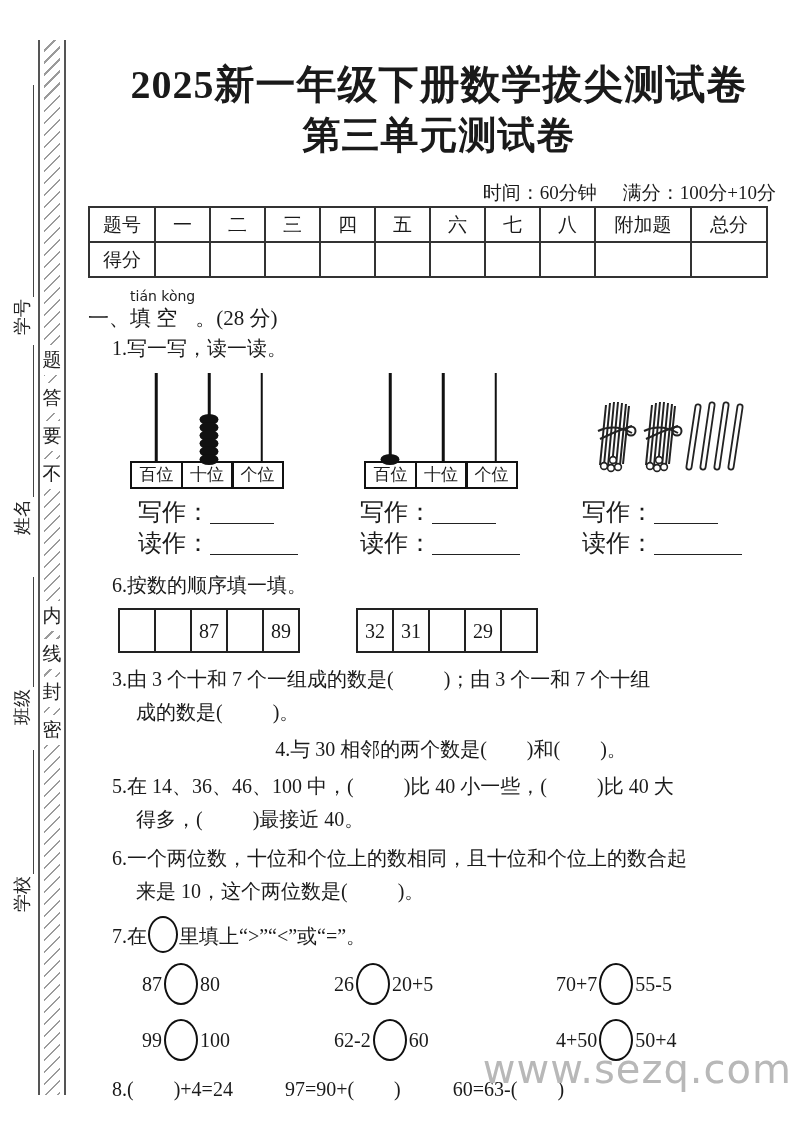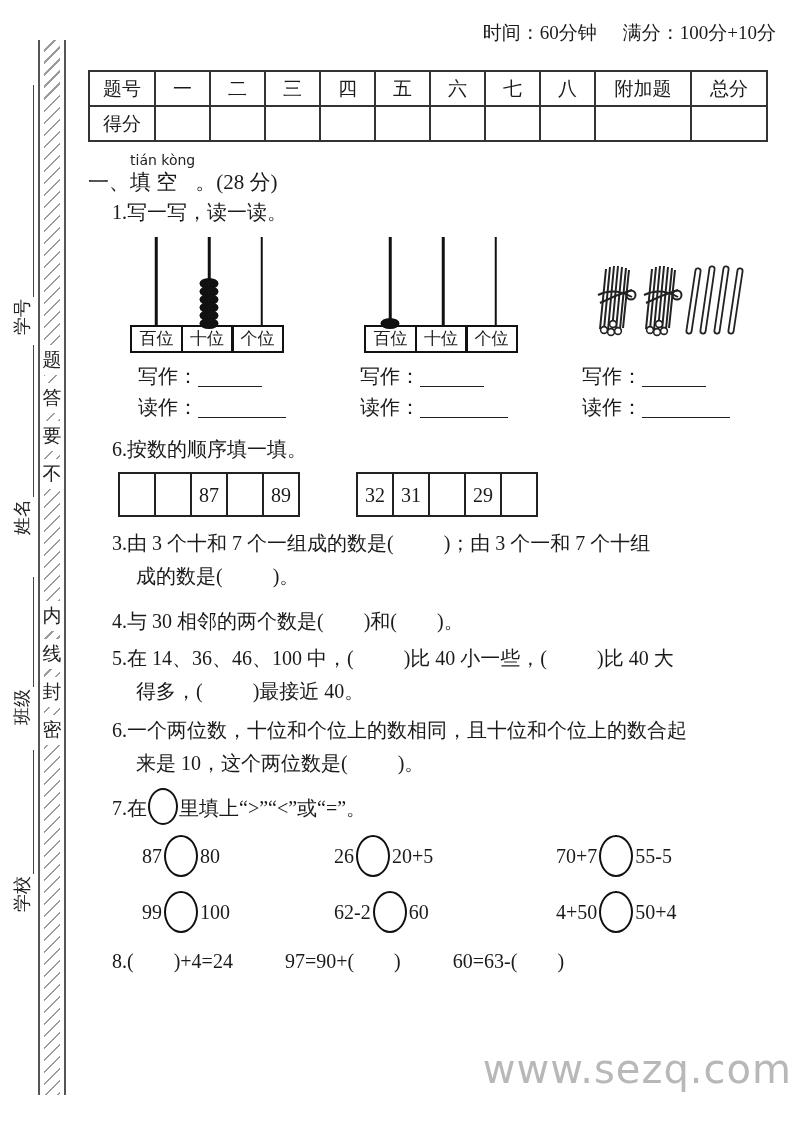--- a/index.html
+++ b/index.html
@@ -35,21 +35,21 @@
     font-size:18px; color:#222; height:26px;
   }
   .side-label .sl-text{ white-space:nowrap; padding-right:2px; }
   .side-label .sl-line{ flex:1; border-bottom:1.5px solid #444; height:21px; }
   
   .content{ position:absolute; left:88px; top:0; width:702px; }
   .title{ text-align:center; margin-top:60px; font-weight:bold; font-size:40px; line-height:50px; letter-spacing:1px; }
   .title .t2{ font-size:38px; }
   .info-line{ text-align:right; margin-top:20px; padding-right:14px; font-size:19px; }
   .info-line .sep{ display:inline-block; width:26px; }
-  table.score{ border-collapse:collapse; margin-top:24px; width:649px; table-layout:fixed; }
+  table.score{ border-collapse:collapse; margin-top:0; width:649px; table-layout:fixed; }
   table.score td{
     border:2px solid #333; height:35px; text-align:center;
     font-size:19px; padding:0 2px;
   }
   
   .sec1{ margin-top:10px; font-size:21px; display:flex; align-items:flex-end; }
   .sec1 .rubyish{ display:inline-flex; flex-direction:column; align-items:flex-start;justify-content:center; }
   .sec1 .pinyin{ font-size:14px; line-height:16px; font-family:"DejaVu Sans",sans-serif; color:#222; }
   .q-line{ font-size:20px; line-height:33px; margin-left:24px; }
   .q-line.wrap2{ margin-left:48px; }
@@ -64,21 +64,21 @@
   .beads{ position:absolute; left:50%; transform:translateX(-50%); bottom:-2px; display:flex; flex-direction:column; }
   .bead{ width:19px; height:11px; background:#111; border-radius:50%; margin:-1.5px 0; }
   .base{ display:flex; }
   .base .pcell{
     width:53px; height:28px; border:2.5px solid #111; margin-left:-2.5px;
     text-align:center; font-size:17px; line-height:24px;
   }
   .base .pcell:first-child{ margin-left:0; }
   .sticks-fig{ margin-left:70px; margin-bottom:6px; }
   
-  .wr-grid{ display:grid; grid-template-columns:222px 222px auto; margin-left:50px; margin-top:8px; font-size:20px; }
+  .wr-grid{ display:grid; grid-template-columns:222px 222px auto; margin-left:50px; margin-top:8px; font-size:24px; }
   .wr-col .row{ line-height:31px; }
   .blank{ display:inline-block; border-bottom:1.5px solid #222; height:20px; vertical-align:-4px; }
   .blank.w65{ width:64px; } .blank.w90{ width:88px; }
   
   .strips{ display:flex; margin-left:30px; margin-top:6px; }
   .strip{ display:flex; }
   .strip + .strip{ margin-left:56px; }
   .strip .cell{
     width:38px; height:45px; border:2px solid #222; margin-left:-2px;
     text-align:center; font-size:20px; line-height:42px;
@@ -129,20 +129,24 @@
     <span class="sl-text">班级</span>
     <span class="sl-line"></span>
   </div>
   <div class="side-label" style="left:8px; top:912px; width:162px;">
     <span class="sl-text">学校</span>
     <span class="sl-line"></span>
   </div>
 
   <div class="content">
 
+    <div class="title">
+      <div class="t1">2025新一年级下册数学拔尖测试卷</div>
+      <div class="t2">第三单元测试卷</div>
+    </div>
 
     <div class="info-line">
       <span>时间：60分钟</span><span class="sep"></span><span>满分：100分+10分</span>
     </div>
 
     <table class="score">
       <colgroup>
         <col style="width:66px">
           <col style="width:55px">
           <col style="width:55px">
@@ -335,21 +339,21 @@
         <div class="cell">31</div>
         <div class="cell"></div>
         <div class="cell">29</div>
         <div class="cell"></div>
       </div>
     </div>
 
     <div class="q-line preserve" style="margin-top:10px;">3.由 3 个十和 7 个一组成的数是(          )；由 3 个一和 7 个十组</div>
     <div class="q-line wrap2 preserve">成的数是(          )。</div>
 
-    <div class="q-line preserve" style="margin-top:12px;">4.与 30 相邻的两个数是(        )和(        )。</div>
+    <div class="q-line preserve" style="margin-top:4px;text-align:center;">4.与 30 相邻的两个数是(        )和(        )。</div>
 
     <div class="q-line preserve" style="margin-top:4px;">5.在 14、36、46、100 中，(          )比 40 小一些，(          )比 40 大</div>
     <div class="q-line wrap2 preserve">得多，(          )最接近 40。</div>
 
     <div class="q-line preserve" style="margin-top:6px;">6.一个两位数，十位和个位上的数相同，且十位和个位上的数合起</div>
     <div class="q-line wrap2 preserve">来是 10，这个两位数是(          )。</div>
 
     <div class="q-line" style="margin-top:8px;"><span>7.在</span><span class="circle-sm"></span><span>里填上“&gt;”“&lt;”或“=”。</span></div>
 
     <div class="cmp-grid">

